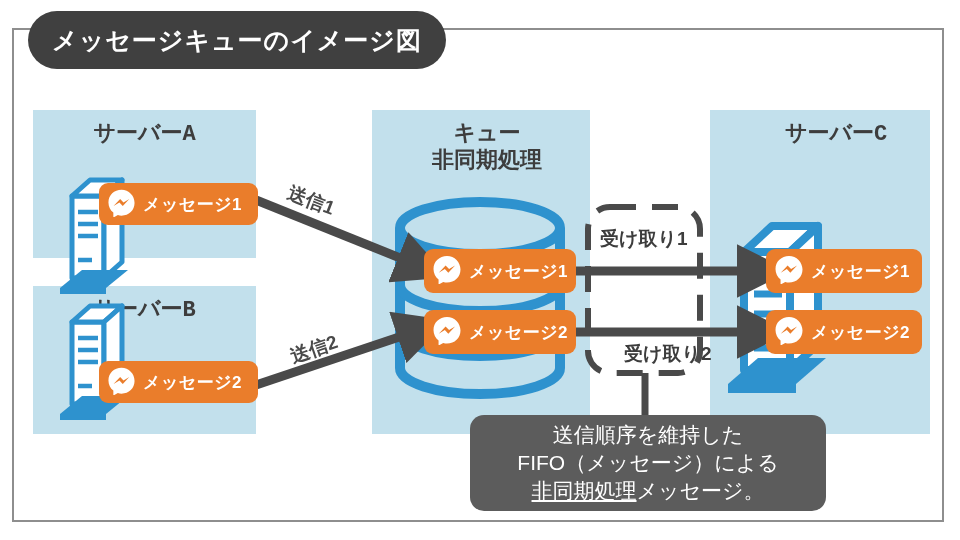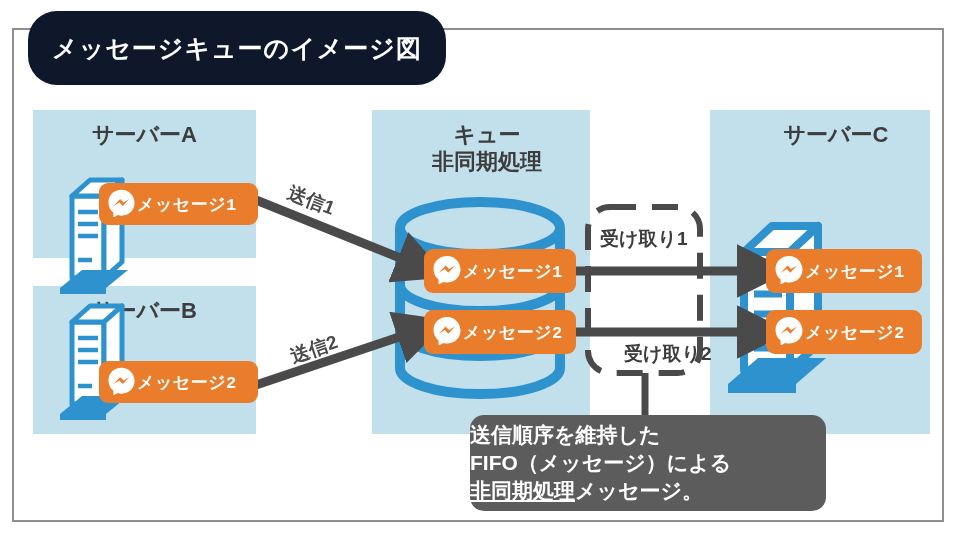--- a/index.html
+++ b/index.html
@@ -7,55 +7,55 @@
     width:960px;height:540px;overflow:hidden;position:relative;
     font-family:"Liberation Sans","DejaVu Sans",sans-serif;
     color:#3d3d3d;
   }
   #stage{position:absolute;left:0;top:0;width:960px;height:540px;}
   .frame{
     position:absolute;left:12px;top:28px;width:932px;height:494px;
     border:2px solid #8e8e8e;box-sizing:border-box;background:transparent;
   }
   .title-pill{
-    position:absolute;left:28px;top:11px;width:418px;height:74px;
-    background:#0f172a;border-radius:29px;
+    position:absolute;left:28px;top:11px;width:418px;height:58px;
+    background:#404040;border-radius:29px;
     display:flex;align-items:center;justify-content:center;
     color:#ffffff;font-size:25px;font-weight:bold;letter-spacing:1px;
     z-index:40;
   }
   .panel{position:absolute;background:#c2e0ec;}
   .panel-title{
     position:absolute;left:0;right:18px;text-align:center;
-    font-size:22px;font-weight:bold;color:#3d3d3d;line-height:1.22;
+    font-size:22px;font-weight:bold;color:#3d3d3d;line-height:1.22;font-family:Liberation Mono, monospace;
   }
   .msg-pill{
     position:absolute;background:#ea7d2b;border-radius:9px;
     display:flex;align-items:center;box-sizing:border-box;
     padding-left:8px;color:#ffffff;
   }
   .msg-pill .mico{flex:0 0 auto;display:block;}
   .msg-pill .mtext{
     font-size:17px;font-weight:bold;white-space:nowrap;
-    margin-left:1px;letter-spacing:.5px;font-family:Liberation Mono, monospace;
+    margin-left:7px;letter-spacing:.5px;
   }
   .msg-lg .mtext{font-size:17px;}
   .arrow-label{
     position:absolute;font-size:19px;font-weight:bold;color:#4a4a4a;
     white-space:nowrap;
   }
   .recv-label{
     position:absolute;font-size:19px;font-weight:bold;color:#3d3d3d;
     white-space:nowrap;
   }
   .callout{
     position:absolute;left:470px;top:415px;width:356px;height:96px;
     background:#5c5c5c;border-radius:14px;
-    display:flex;flex-direction:column;justify-content:center;
-    color:#ffffff;font-size:21px;font-weight:bold;line-height:1.33;
+    display:flex;flex-direction:column;align-items:center;justify-content:center;
+    color:#ffffff;font-size:21px;font-weight:normal;line-height:1.33;
     z-index:35;
   }
   .callout .l{white-space:nowrap;}
   .callout .u{text-decoration:underline;text-underline-offset:2px;}
   svg.layer{position:absolute;left:0;top:0;width:960px;height:540px;overflow:visible;}
   .z1{z-index:5;} .z2{z-index:10;} .z3{z-index:20;} .z4{z-index:30;}
 </style>
 </head>
 <body>
 

